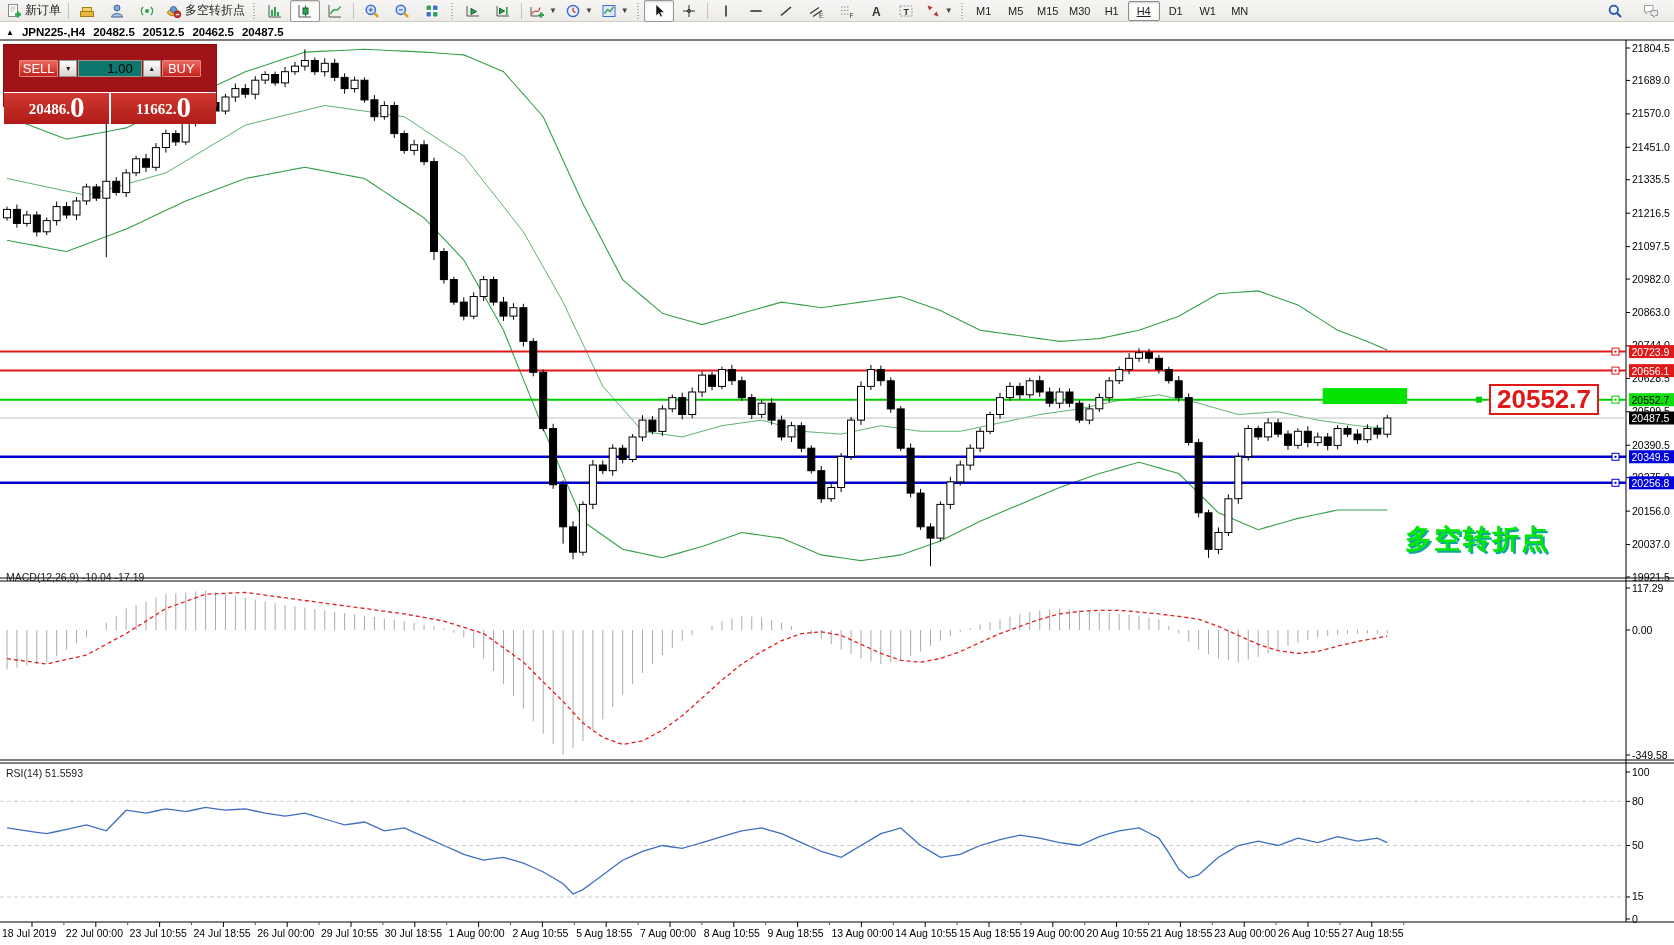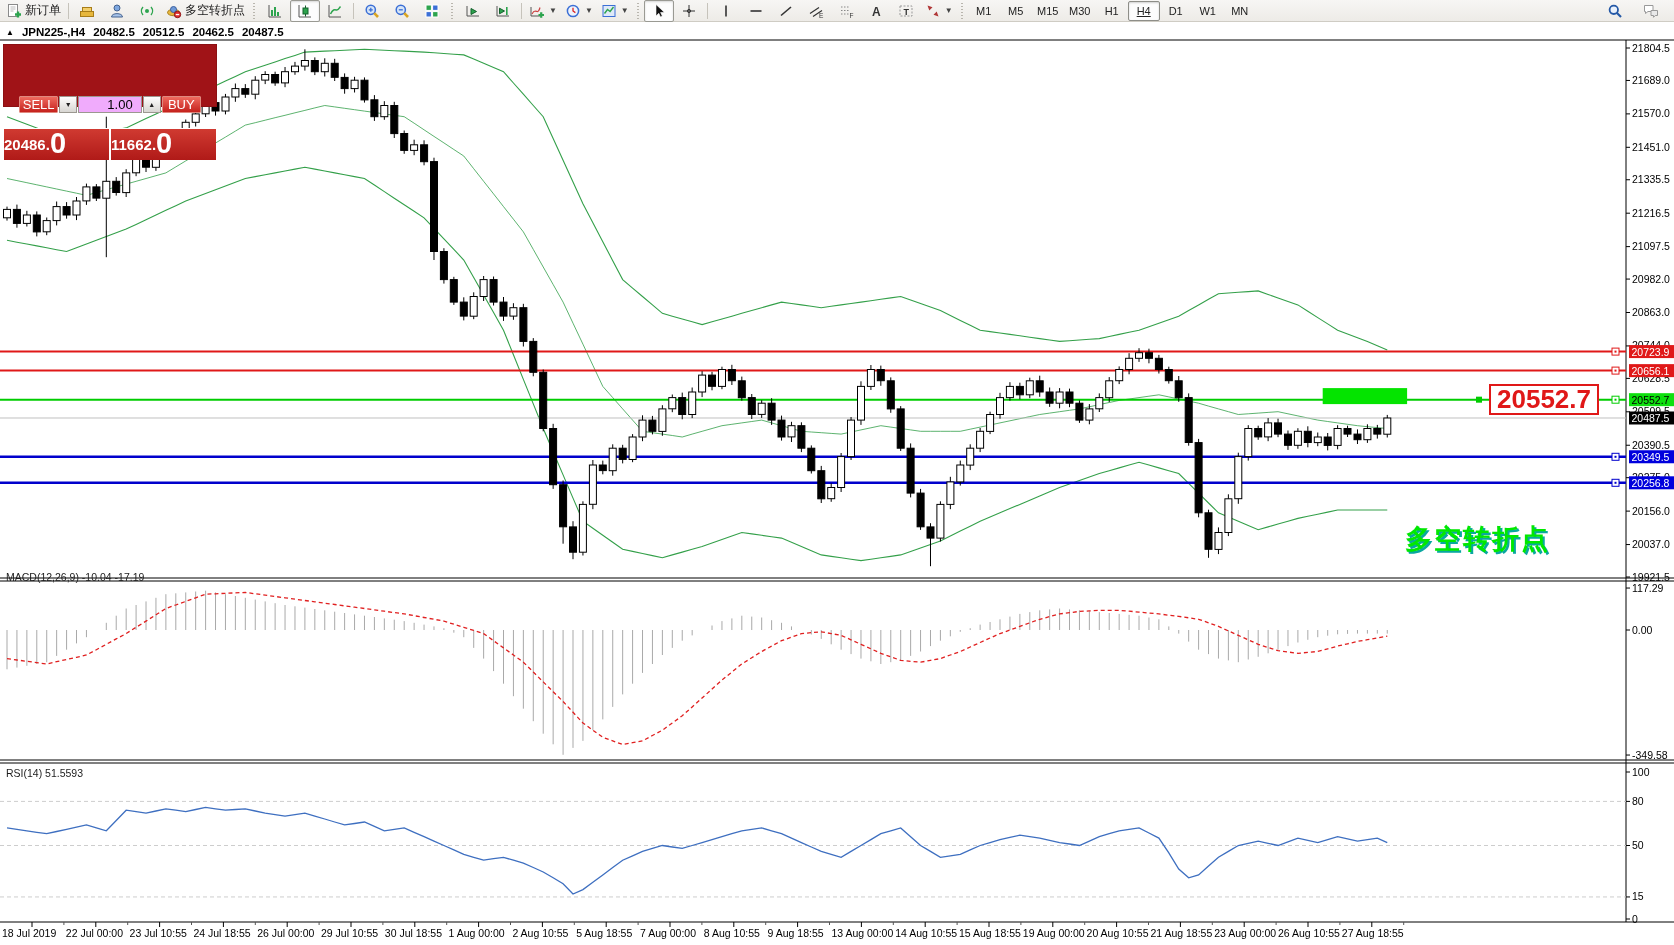--- a/index.html
+++ b/index.html
@@ -26,30 +26,30 @@
   
   #cv{position:absolute;left:0;top:0;}
   svg text{font-family:"Liberation Sans",sans-serif;}
   
   #quote{position:absolute;left:6px;top:26px;font-size:11.5px;font-weight:bold;color:#000;
     display:flex;gap:8px;align-items:center;z-index:5;}
   #quote .tri{font-size:8px;}
   
   #panel{position:absolute;left:3px;top:44px;width:214px;height:63px;background:#a01317;
     border:1px solid #8c1013;box-sizing:border-box;z-index:10;display:flex;flex-direction:column;}
-  #panel .row1{display:flex;height:25px;gap:1px;padding:15px;margin-top:36px;}
+  #panel .row1{display:flex;height:25px;gap:1px;padding:15px;}
   .redbtn{flex:1.05;background:linear-gradient(#ef6a5f,#c5211c);color:#fff;font-size:13px;
     display:flex;align-items:center;justify-content:center;border:1px solid #e0897f;border-radius:1px;}
   .spinbtn{width:16px;background:linear-gradient(#fefefe,#d8d6d2);border:1px solid #9b9890;
     display:flex;align-items:center;justify-content:center;font-size:7px;color:#222;}
-  .vol{flex:1.5;background:#f0abfc;border:1px solid #9b9890;display:flex;align-items:center;
+  .vol{flex:1.5;background:#0f766e;border:1px solid #9b9890;display:flex;align-items:center;
     justify-content:flex-end;padding-right:8px;font-size:13px;color:#000;}
   #panel .row2{display:flex;flex:1;gap:2px;background:#fff;padding-top:1px;}
   .pcell{flex:1;background:linear-gradient(#d03a31,#b01a18);color:#fff;display:flex;
-    align-items:flex-end;justify-content:flex-start;padding-bottom:2px;}
+    align-items:flex-end;justify-content:center;padding-bottom:2px;font-family:Liberation Serif, serif;}
   .pcell .small{font-size:15px;font-weight:bold;line-height:26px;}
   .pcell .big{font-size:29px;font-weight:bold;line-height:29px;}
   
   .pane-label{position:absolute;left:6px;font-size:10.5px;color:#1c1c1c;z-index:5;}
   
   #bigprice{position:absolute;border:2px solid #e01818;background:#fff;color:#e01818;
     font-size:26px;font-weight:bold;line-height:27px;padding:0 6px;z-index:6;}
   #cnnote{position:absolute;font-size:27px;font-weight:bold;color:#00e800;
     text-shadow:2px 2px 0 #0aa7a0;z-index:6;letter-spacing:2px;}
 </style>

